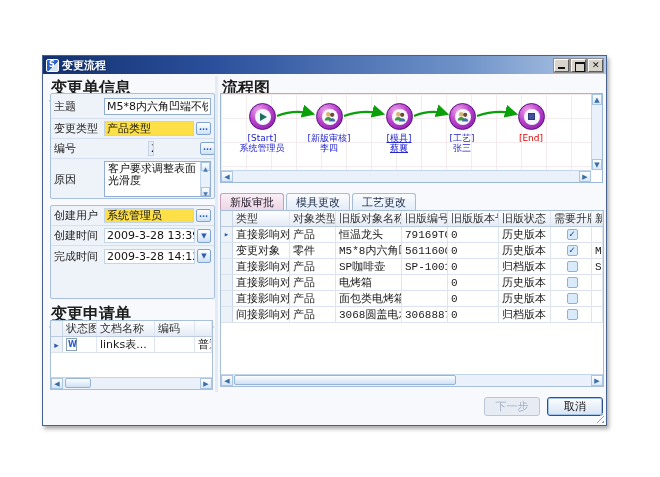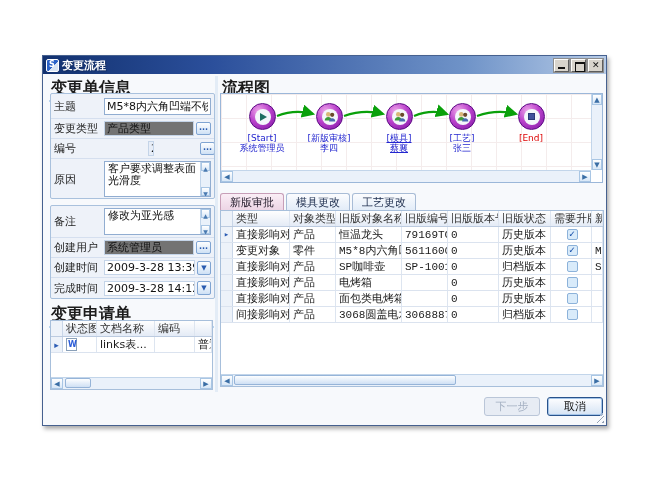--- a/index.html
+++ b/index.html
@@ -28,21 +28,21 @@
   .sec-h { position:absolute; font-weight:bold; font-size:16px; color:#1c1c1c;
     border-bottom:2px solid #bad5ef; padding:1px 2px 1px 2px; }
 
   
   .fgroup { position:absolute; left:7px; width:165px; border:1px solid #a9c1dd; border-radius:2px;
     background:#eef2f9; overflow:hidden; }
   .frow { display:flex; align-items:center; border-bottom:1px solid #d5dfef; padding:0 3px; }
   .frow:last-child { border-bottom:none; }
   .flabel { width:50px; flex:none; color:#222; }
   .fvalue-input { flex:1; height:17px; border:1px solid #91add1; background:#fff; font:11px "DejaVu Sans",sans-serif; padding:0 2px; color:#111; min-width:0; }
-  .fvalue-flat { flex:1; height:15px; background:#737373; border:1px solid #c4d4e8; padding:0 2px; line-height:14px;
+  .fvalue-flat { flex:1; height:15px; background:#fde047; border:1px solid #c4d4e8; padding:0 2px; line-height:14px;
     white-space:nowrap; overflow:hidden; color:#111; }
   .fvalue-ro { background:#e7edf7; }
   .dots-btn { flex:none; width:15px; height:13px; margin-left:2px; border:1px solid #7fa4d2; border-radius:2px;
     background:linear-gradient(#fdfeff,#cfe1f5); color:#2a5cb0; font-size:8px; line-height:9px; text-align:center; font-weight:bold; }
   .mini-check { flex:none; width:11px; height:11px; margin-left:3px; border:1px solid #8cb2da; border-radius:2px;
     background:#d9ebfa; position:relative; }
   .mini-check.on::after { content:"\2713"; position:absolute; left:1px; top:-2px; font-size:10px; font-weight:bold; color:#1d54ac; }
   .drop-btn { flex:none; width:14px; height:14px; margin-left:2px; border:1px solid #7fa4d2; border-radius:2px;
     background:linear-gradient(#fdfeff,#cfe1f5); color:#2a5cb0; font-size:7px; line-height:13px; text-align:center; }
   .ftext { flex:1; align-self:stretch; margin:2px 0; background:#fff; border:1px solid #91add1; position:relative;
@@ -153,29 +153,20 @@
         <span class="ftext"><span>客户要求调整表面光滑度</span>
           <span class="vscroll-slim">
               <span class="vs-a">▲</span>
               <span class="vs-a">▼</span>
             </span>
         </span>
       </div>
     </div>
 
     <div class="fgroup" style="top:149px; height:94px;">
-      <div class="frow" style="height:32px;">
-        <span class="flabel">备注</span>
-        <span class="ftext"><span>修改为亚光感</span>
-          <span class="vscroll-slim">
-              <span class="vs-a">▲</span>
-              <span class="vs-a">▼</span>
-            </span>
-        </span>
-      </div>
       <div class="frow" style="height:20px;">
         <span class="flabel">创建用户</span>
         <span class="fvalue-flat">系统管理员</span>
         <span class="dots-btn">...</span>
       </div>
       <div class="frow" style="height:20px;">
         <span class="flabel">创建时间</span>
         <span class="fvalue-flat" style="background:#fff;">2009-3-28 13:39:01</span>
         <span class="drop-btn">▼</span>
       </div>

